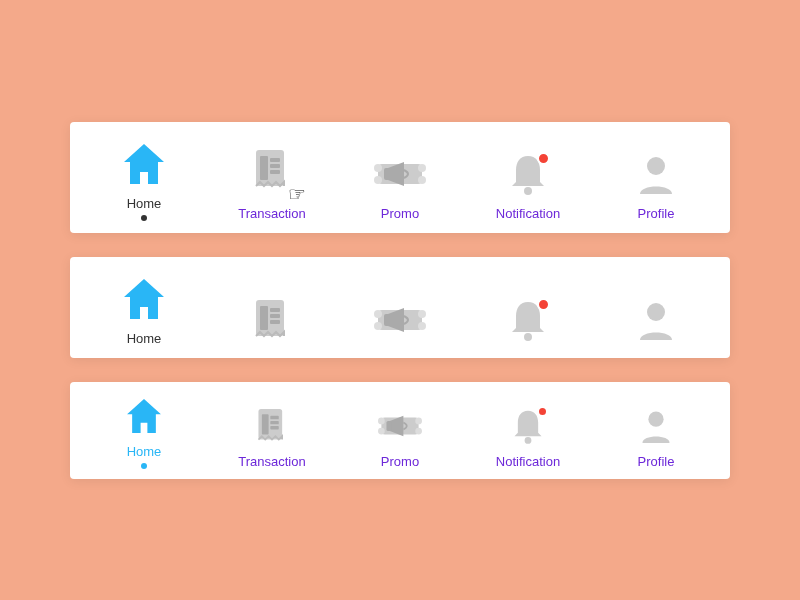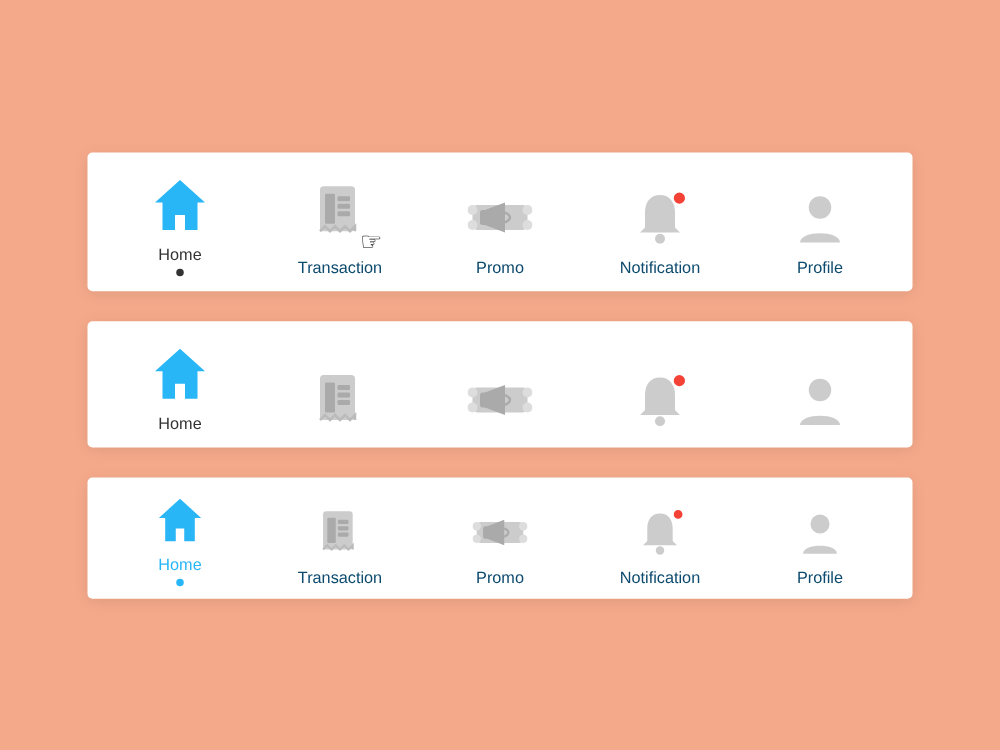--- a/index.html
+++ b/index.html
@@ -31,21 +31,21 @@
       display: flex;
       flex-direction: column;
       align-items: center;
       gap: 6px;
       cursor: pointer;
       min-width: 80px;
     }
 
     .nav-label {
       font-size: 13px;
-      color: #0c4a6e;
+      color: #6d28d9;
     }
 
     .nav-label.active-blue {
       color: #29b6f6;
     }
 
     .nav-label.active-dark {
       color: #333;
     }
 

